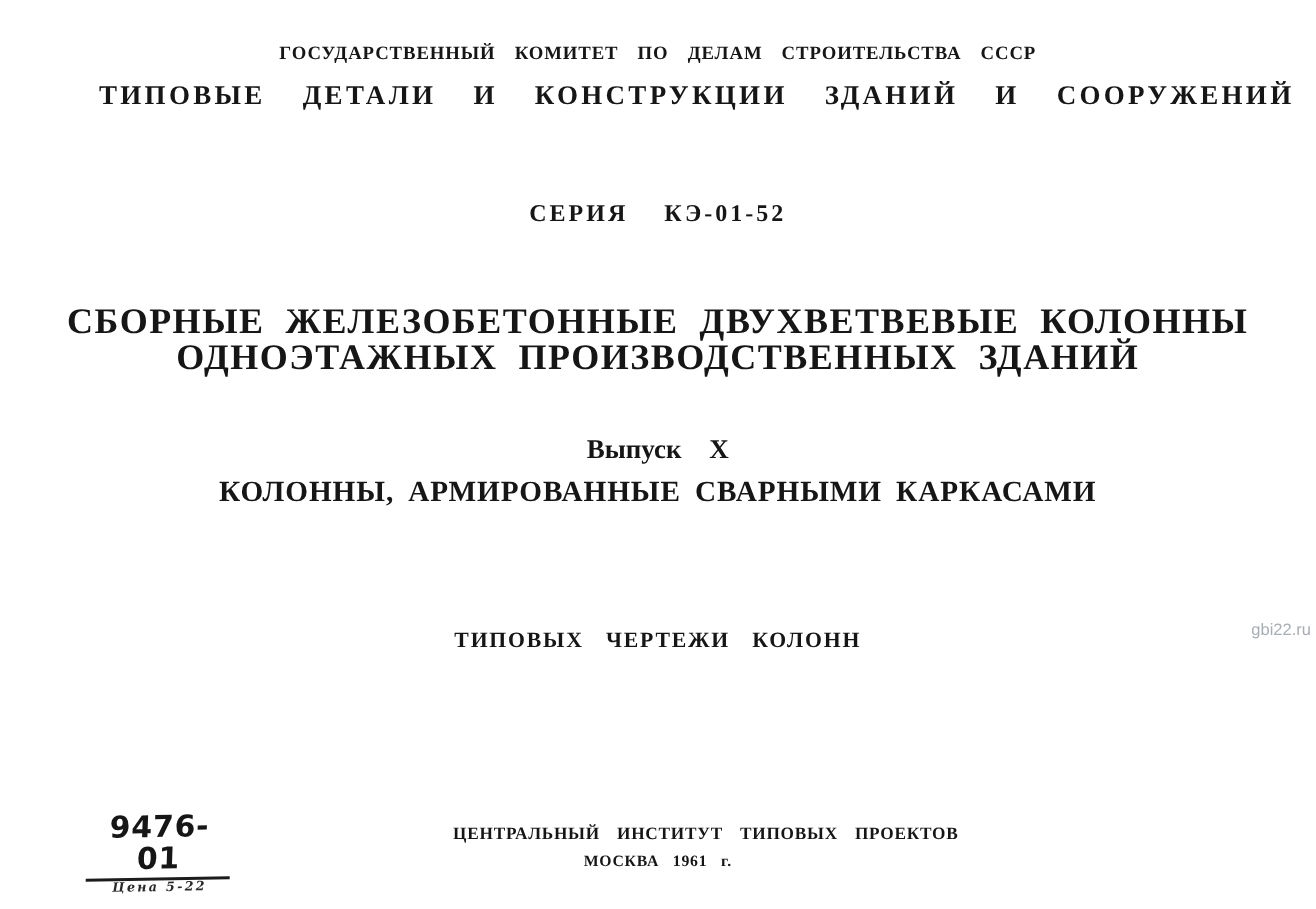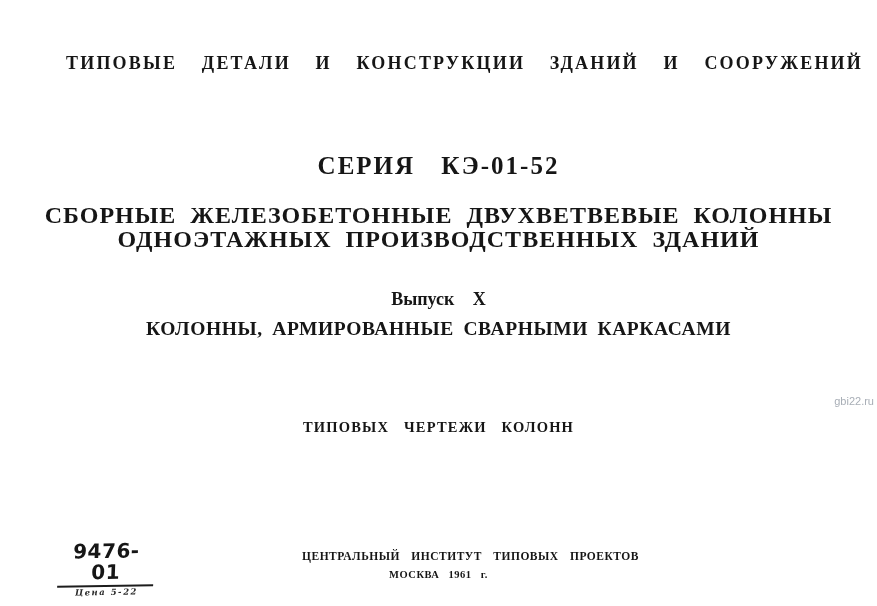--- a/index.html
+++ b/index.html
@@ -32,22 +32,22 @@
     word-spacing: 9px;
   }
   .series-family-line {
     top: 54px;
     font-size: 18px;
     letter-spacing: 2.2px;
     word-spacing: 18px;
     padding-left: 26px;
   }
   .series-line {
-    top: 153px;
-    font-size: 25px;
+    top: 135px;
+    font-size: 16px;
     letter-spacing: 2px;
     word-spacing: 18px;
   }
   .title-line1 {
     top: 203px;
     font-size: 24px;
     letter-spacing: 1px;
     word-spacing: 7px;
   }
   .title-line2 {
@@ -86,21 +86,21 @@
     padding-left: 32px;
   }
   .city-year-line {
     top: 570px;
     font-size: 10.5px;
     letter-spacing: 0.5px;
     word-spacing: 6px;
   }
   .watermark {
     position: absolute;
-    top: 395px;
+    top: 414px;
     right: 3px;
     font-family: "Liberation Sans", sans-serif;
     font-size: 11px;
     font-weight: normal;
     color: #a8aeb6;
   }
   .stamp {
     position: absolute;
     left: 58px;
     top: 541px;
@@ -127,20 +127,21 @@
     letter-spacing: 1.5px;
     margin-top: 0px;
     color: #2a2a2a;
   }
 </style>
 </head>
 <body>
 
 <div class="page">
 
+  <div class="line org-line">ГОСУДАРСТВЕННЫЙ КОМИТЕТ ПО ДЕЛАМ СТРОИТЕЛЬСТВА СССР</div>
 
   <div class="line series-family-line">ТИПОВЫЕ ДЕТАЛИ И КОНСТРУКЦИИ ЗДАНИЙ И СООРУЖЕНИЙ</div>
 
   <div class="line series-line">СЕРИЯ КЭ-01-52</div>
 
   <div class="line title-line1">СБОРНЫЕ ЖЕЛЕЗОБЕТОННЫЕ ДВУХВЕТВЕВЫЕ КОЛОННЫ</div>
 
   <div class="line title-line2">ОДНОЭТАЖНЫХ ПРОИЗВОДСТВЕННЫХ ЗДАНИЙ</div>
 
   <div class="line issue-subtitle">КОЛОННЫ, АРМИРОВАННЫЕ СВАРНЫМИ КАРКАСАМИ</div>

